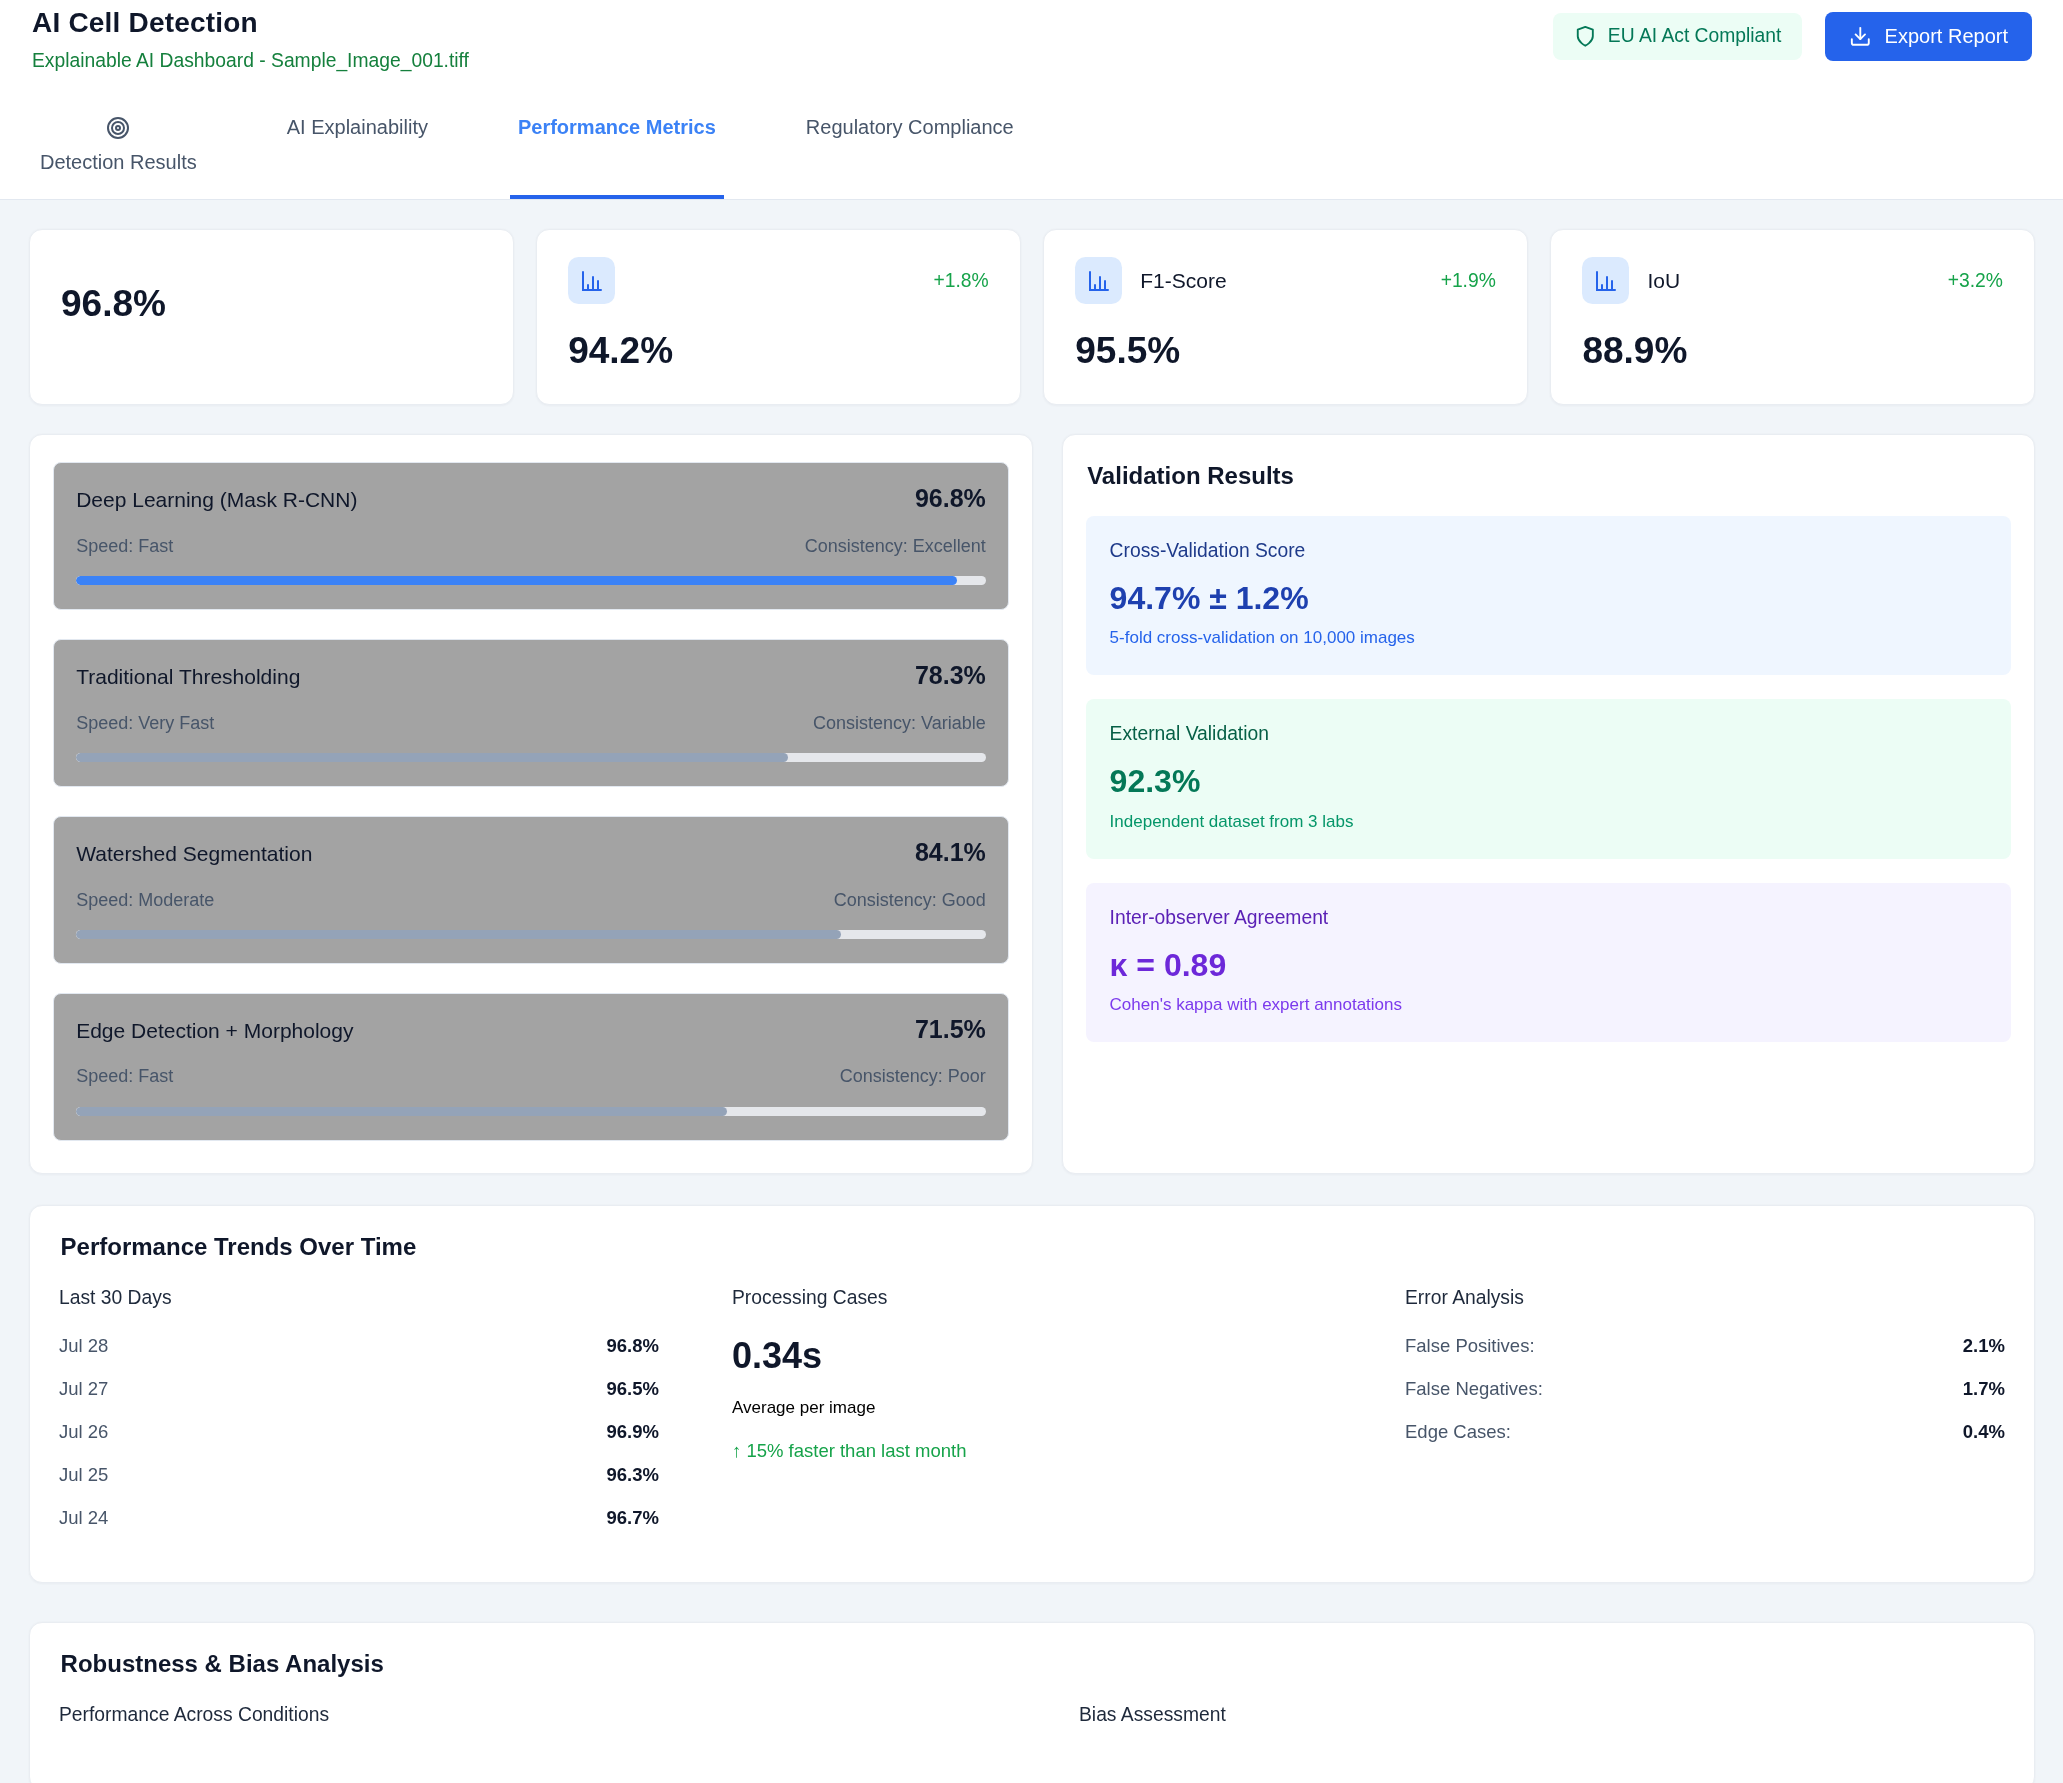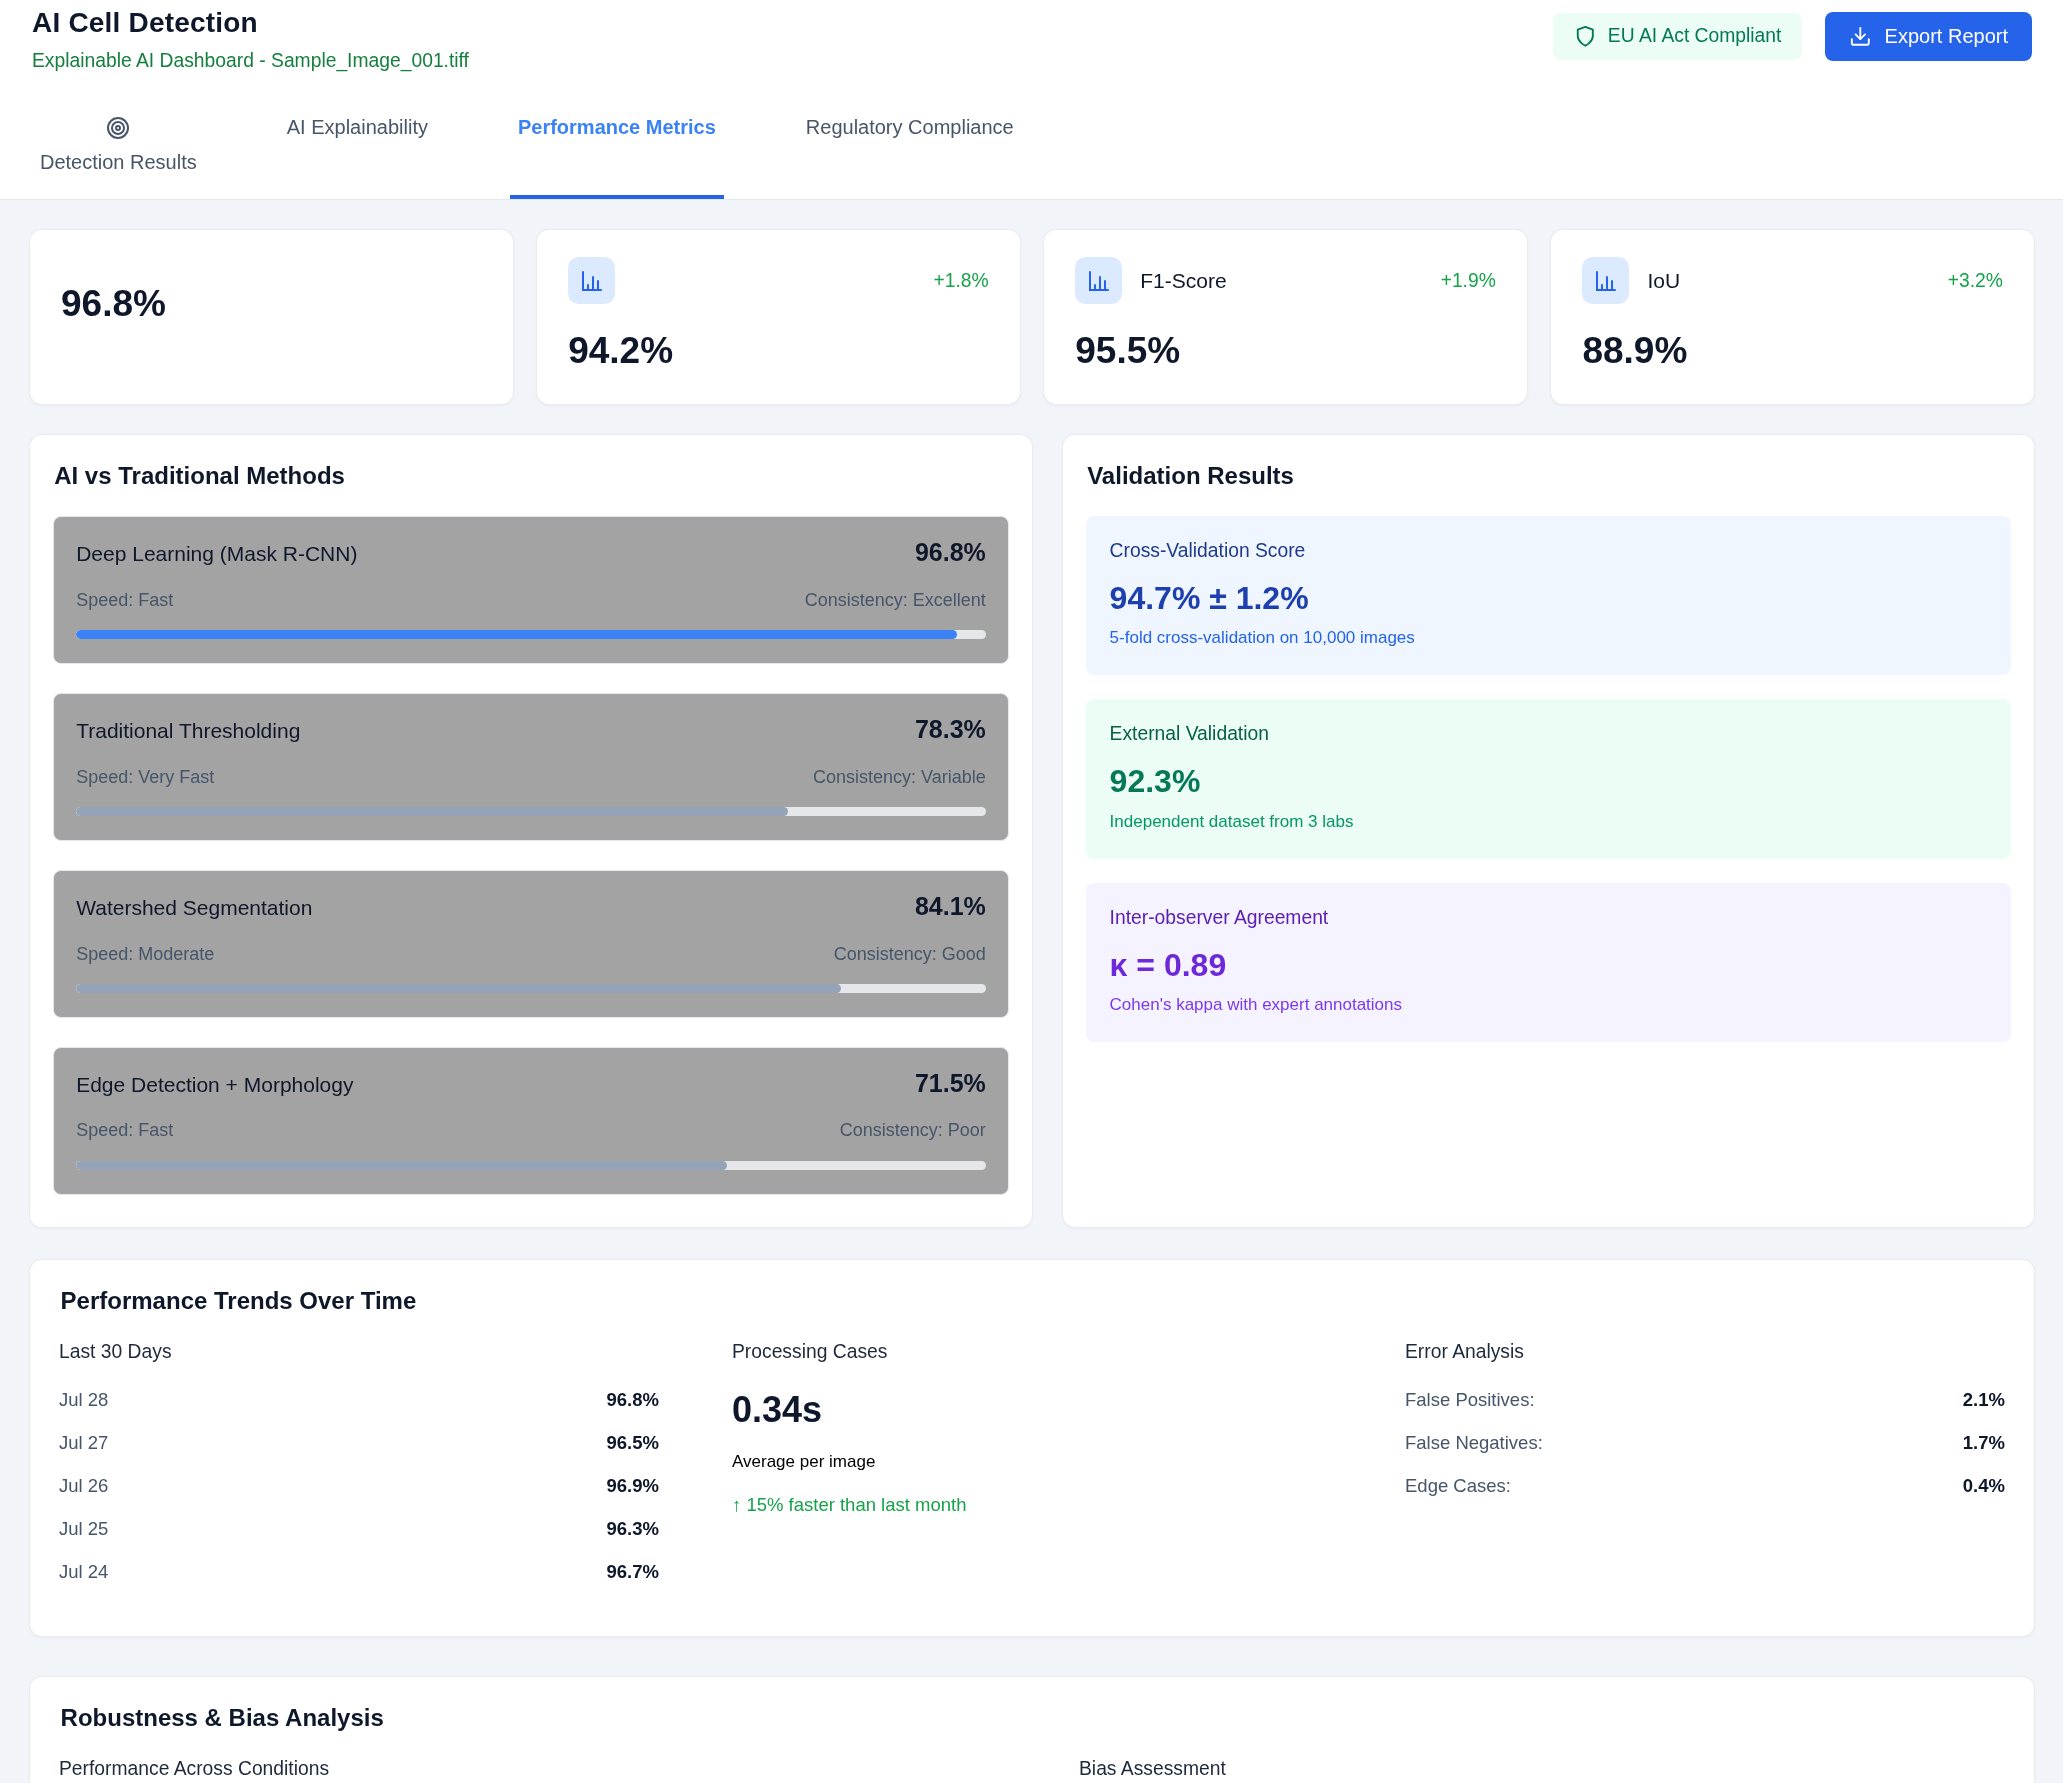--- a/index.html
+++ b/index.html
@@ -217,21 +217,20 @@
           </div>
           <div class="metric-label">IoU</div>
           <div class="metric-delta">+3.2%</div>
         </div>
         <div class="metric-value">88.9%</div>
       </div>
     </div>
 
     <div class="twocol">
       <div class="card section-card">
-        <div class="section-title">AI vs Traditional Methods</div>
 
         <div class="method-box">
           <div class="method-top">
             <div class="method-name">Deep Learning (Mask R-CNN)</div>
             <div class="method-value">96.8%</div>
           </div>
           <div class="method-sub">
             <span>Speed: Fast</span>
             <span>Consistency: Excellent</span>
           </div>

